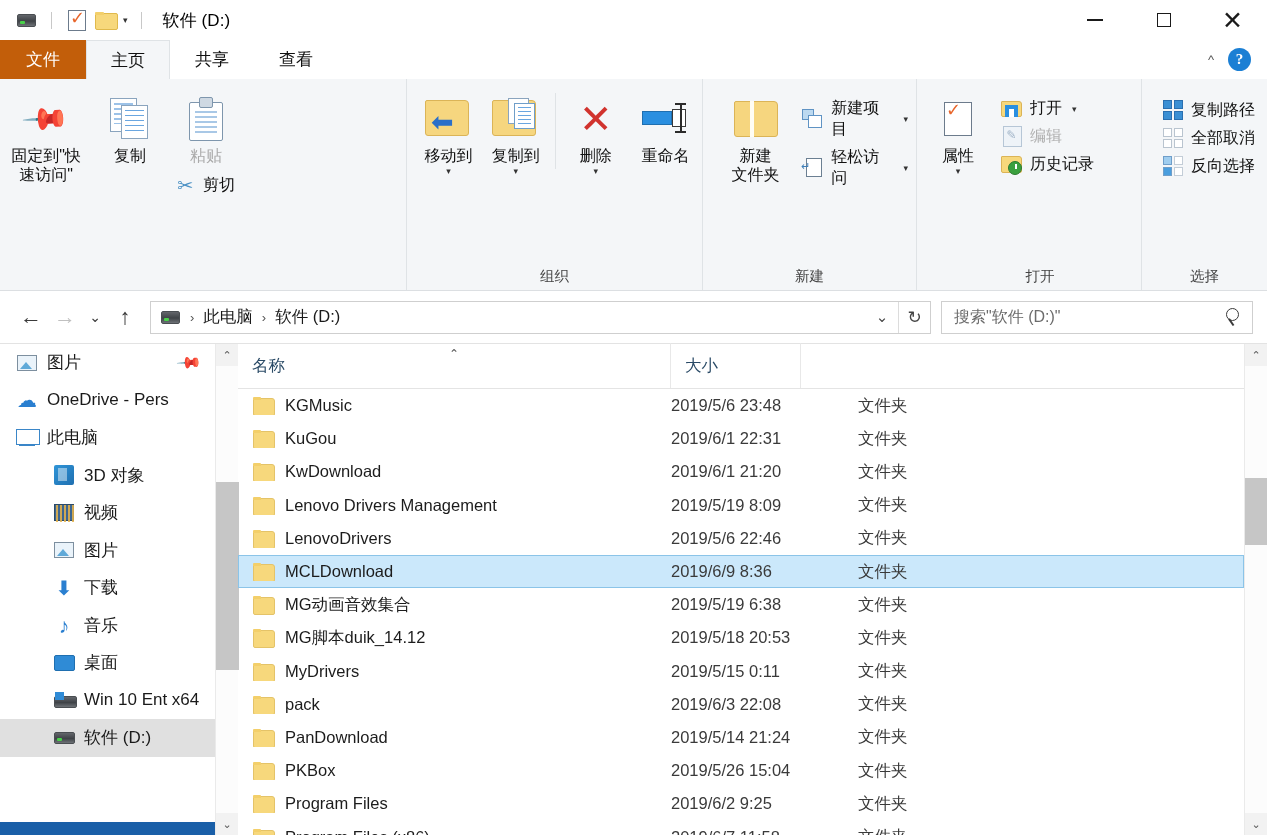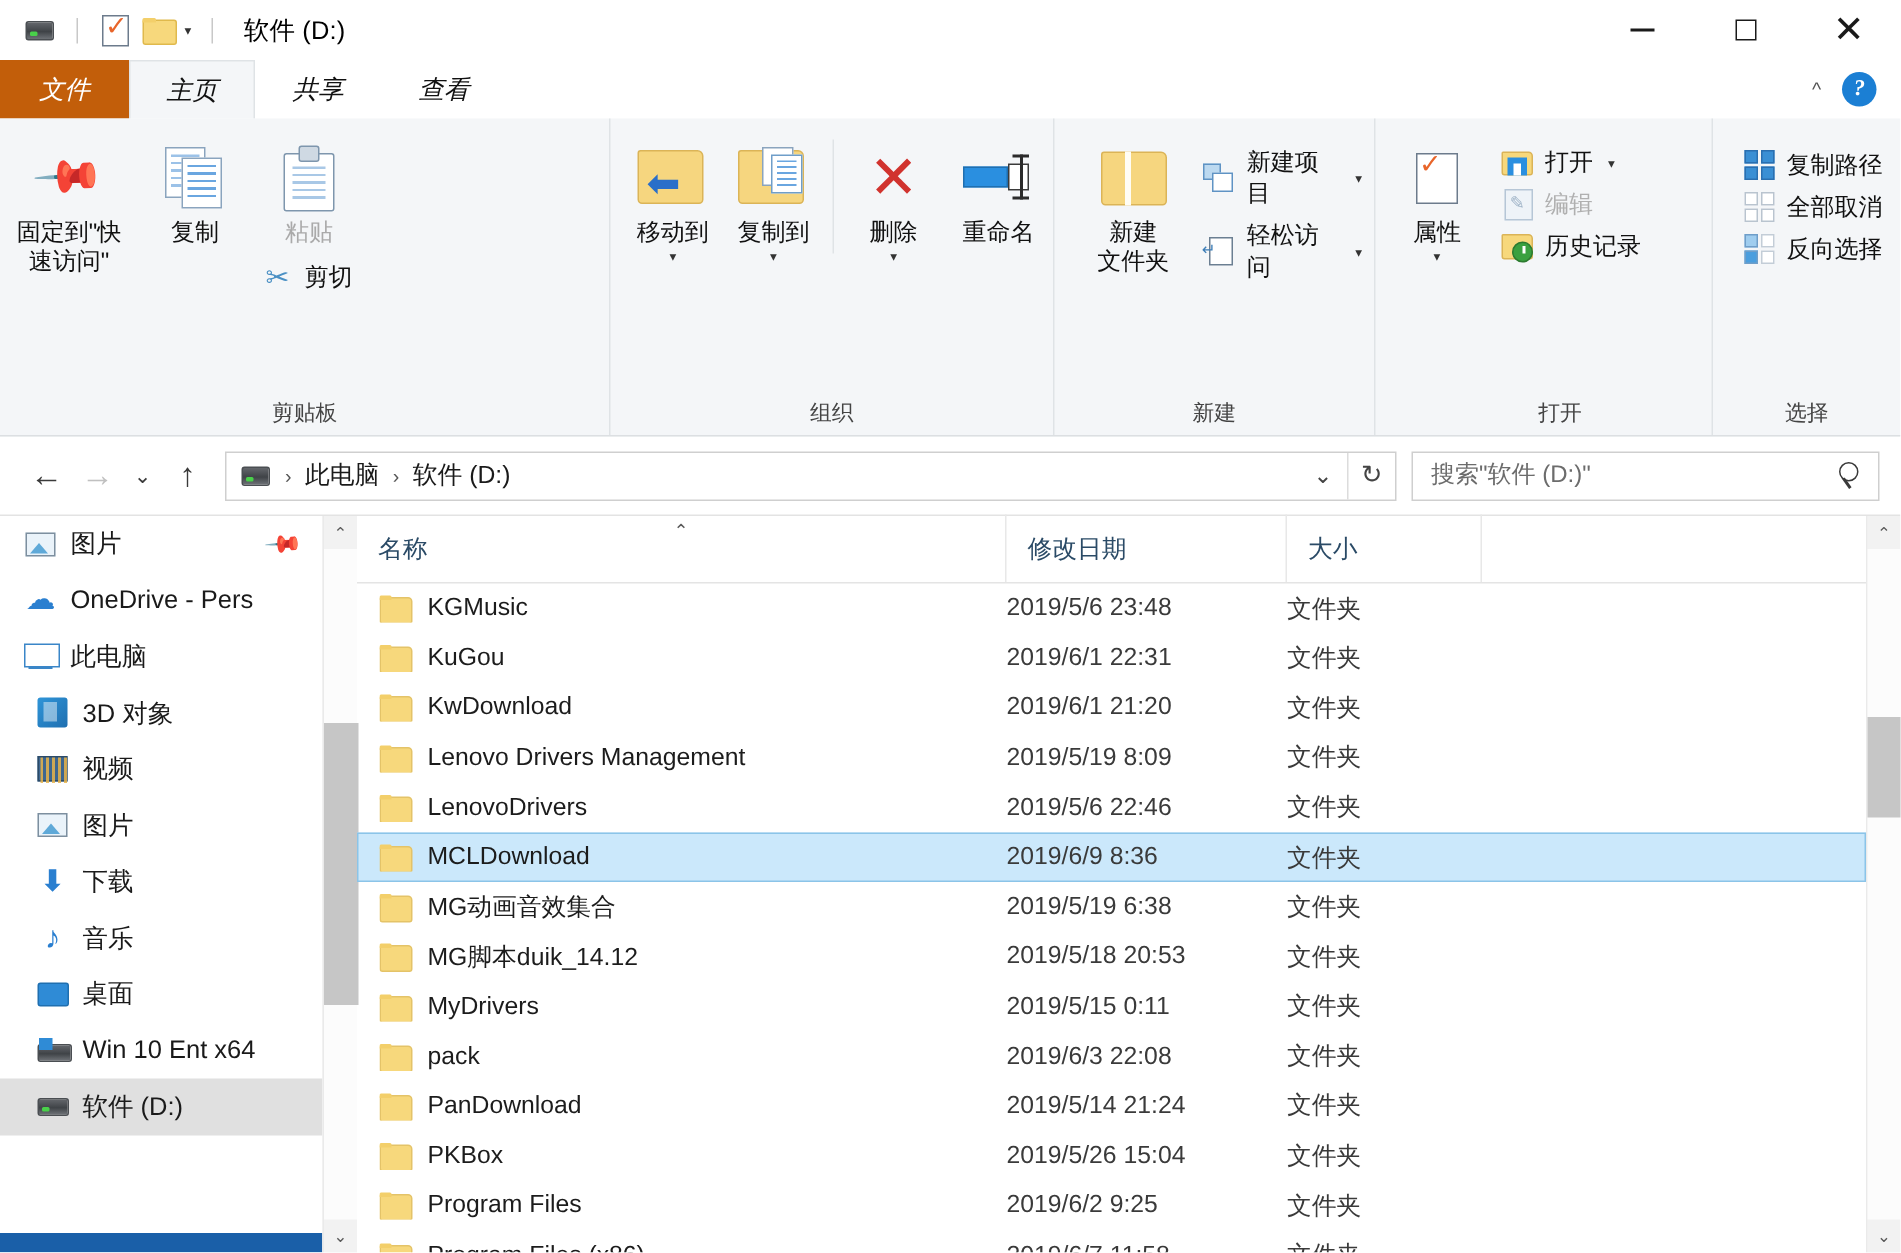--- a/index.html
+++ b/index.html
@@ -81,21 +81,20 @@
   .wc-min { width: 16px; height: 1.6px; background: #1a1a1a; }
   .wc-max { width: 14px; height: 14px; border: 1.6px solid #1a1a1a; }
   .wc-close { font-size: 25px; line-height: 1; font-weight: 200; }
 
   
   .tabstrip {
     height: 39px; flex: 0 0 39px;
     display: flex; align-items: stretch;
     background: #ffffff;
     position: relative;
-    font-style: italic;
   }
   .tab {
     display: flex; align-items: center; justify-content: center;
     font-size: 17px; color: #111;
     padding: 0 24px;
     min-width: 84px;
   }
   .tab.file {
     background: #c25e0a; color: #fff;
     padding: 0 26px;
@@ -363,21 +362,21 @@
     background: #fff;
     overflow: hidden; position: relative;
   }
   .navitem {
     height: 37.5px; display: flex; align-items: center;
     padding-left: 16px; gap: 9px;
     font-size: 17px; color: #1a1a1a;
     white-space: nowrap;
     position: relative;
   }
-  .navitem.indent1 { padding-left: 24px; }
+  .navitem.indent1 { padding-left: 53px; }
   .navitem.sel { background: #e0e0e0; }
   .navitem .ni { width: 22px; height: 22px; flex: 0 0 22px; display:flex; align-items:center; justify-content:center; }
   .pin-small {
     position: absolute; right: 16px; top: 50%; transform: translateY(-50%) rotate(42deg);
     font-size: 16px; color: #8b8b8b;
   }
   
   .ic-pic { width:20px;height:16px;background:#eaf3fa;border:1.4px solid #7d8f9f;position:relative; }
   .ic-pic::after{content:"";position:absolute;left:2px;bottom:1px;width:0;height:0;border-left:6px solid transparent;border-right:6px solid transparent;border-bottom:7px solid #5fa9d8;}
   .ic-cc { width:21px;height:17px;position:relative; }
@@ -554,21 +553,20 @@
             <span class="lbl dim">粘贴</span>
           </div>
           <div class="smallbtn" style="margin-top:4px;margin-left:2px">
             <span class="sico">
                 <span class="scissors">✂</span>
               </span>
             <span>剪切</span>
           </div>
         </div>
       </div>
-      <div class="rgroup-label">剪贴板</div>
     </div>
 
     <div class="rgroup" style="width:296px">
       <div class="rgroup-body" style="padding-left:8px">
         <div class="bigbtn" style="width:70px">
           <span class="ico">
             <span class="fold-arrow-ico">
                 <i class="f"></i>
                 <i class="arr">⬅</i>
               </span>
@@ -835,23 +833,20 @@
       </div>
       <div class="vsb-arrow">⌄</div>
     </div>
 
     <div class="filepane">
       <div class="colhead">
         <div class="ch c-name">
           <span class="ch-sort">⌃</span>
           <span>名称</span>
         </div>
-        <div class="ch c-date">
-          <span>修改日期</span>
-        </div>
         <div class="ch c-size">
           <span>大小</span>
         </div>
         <div class="ch c-rest"></div>
       </div>
 
       <div class="rows">
         <div class="row">
           <span class="cell-name">
               <i class="ficon"></i>

